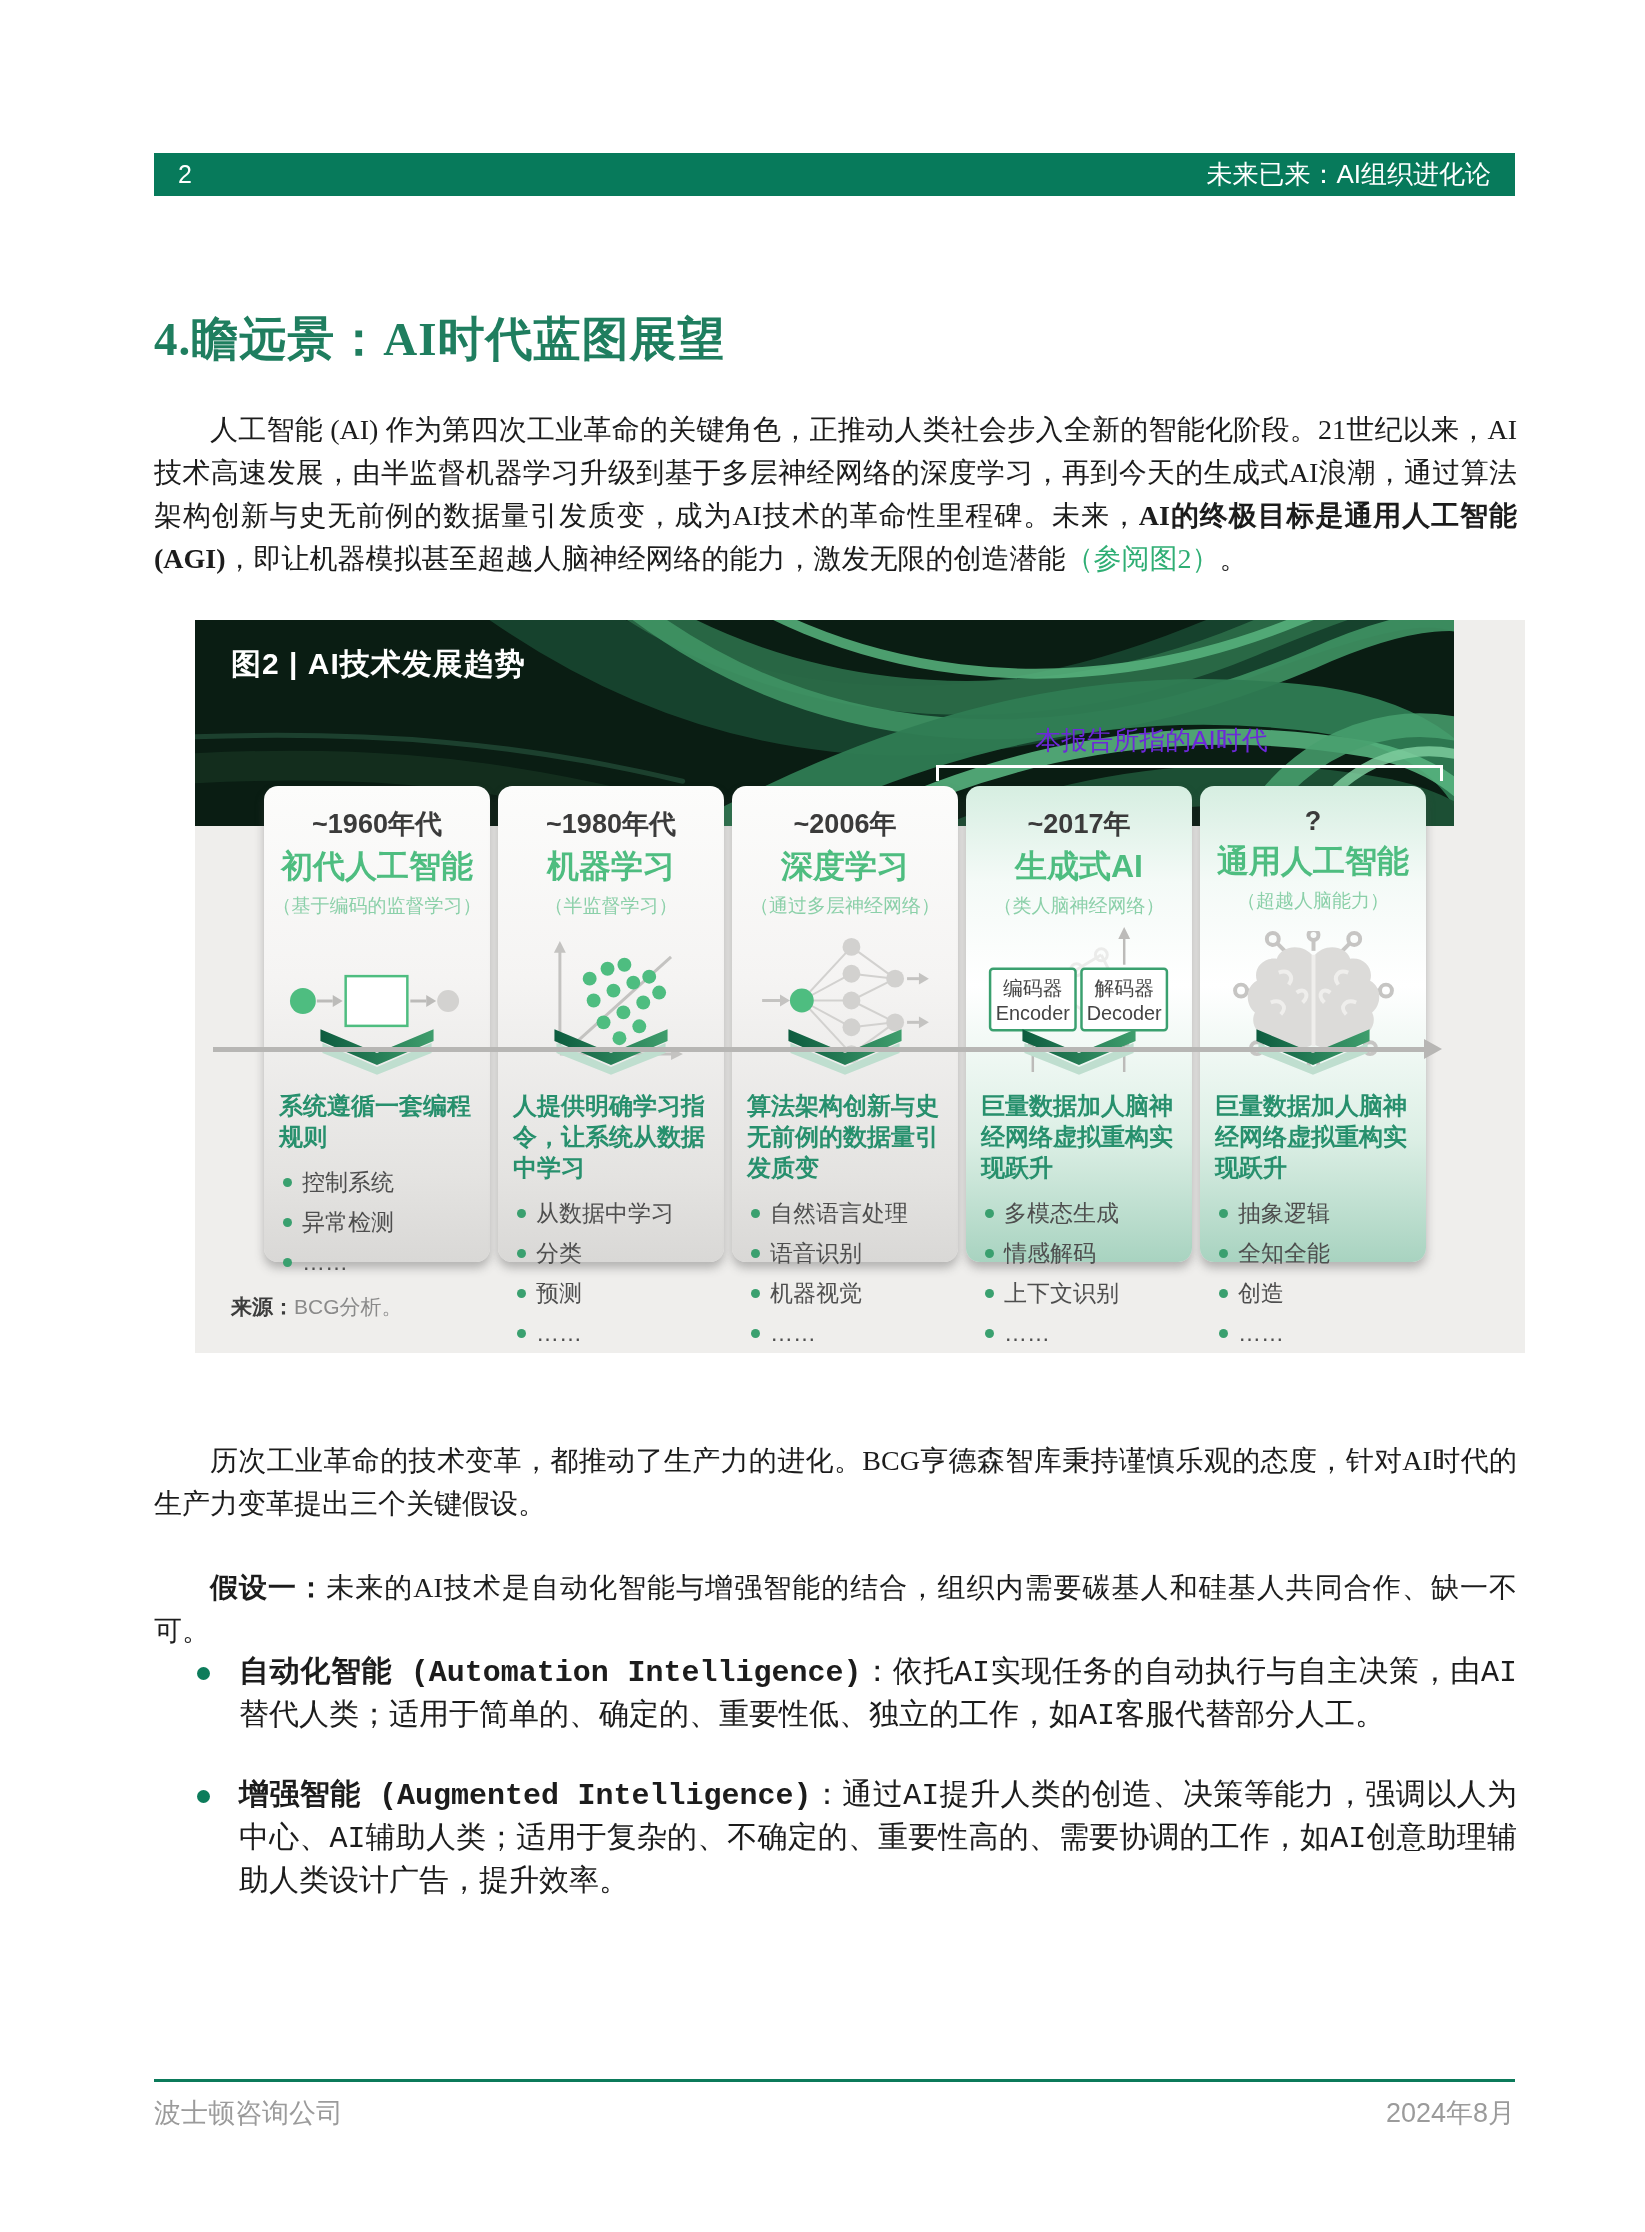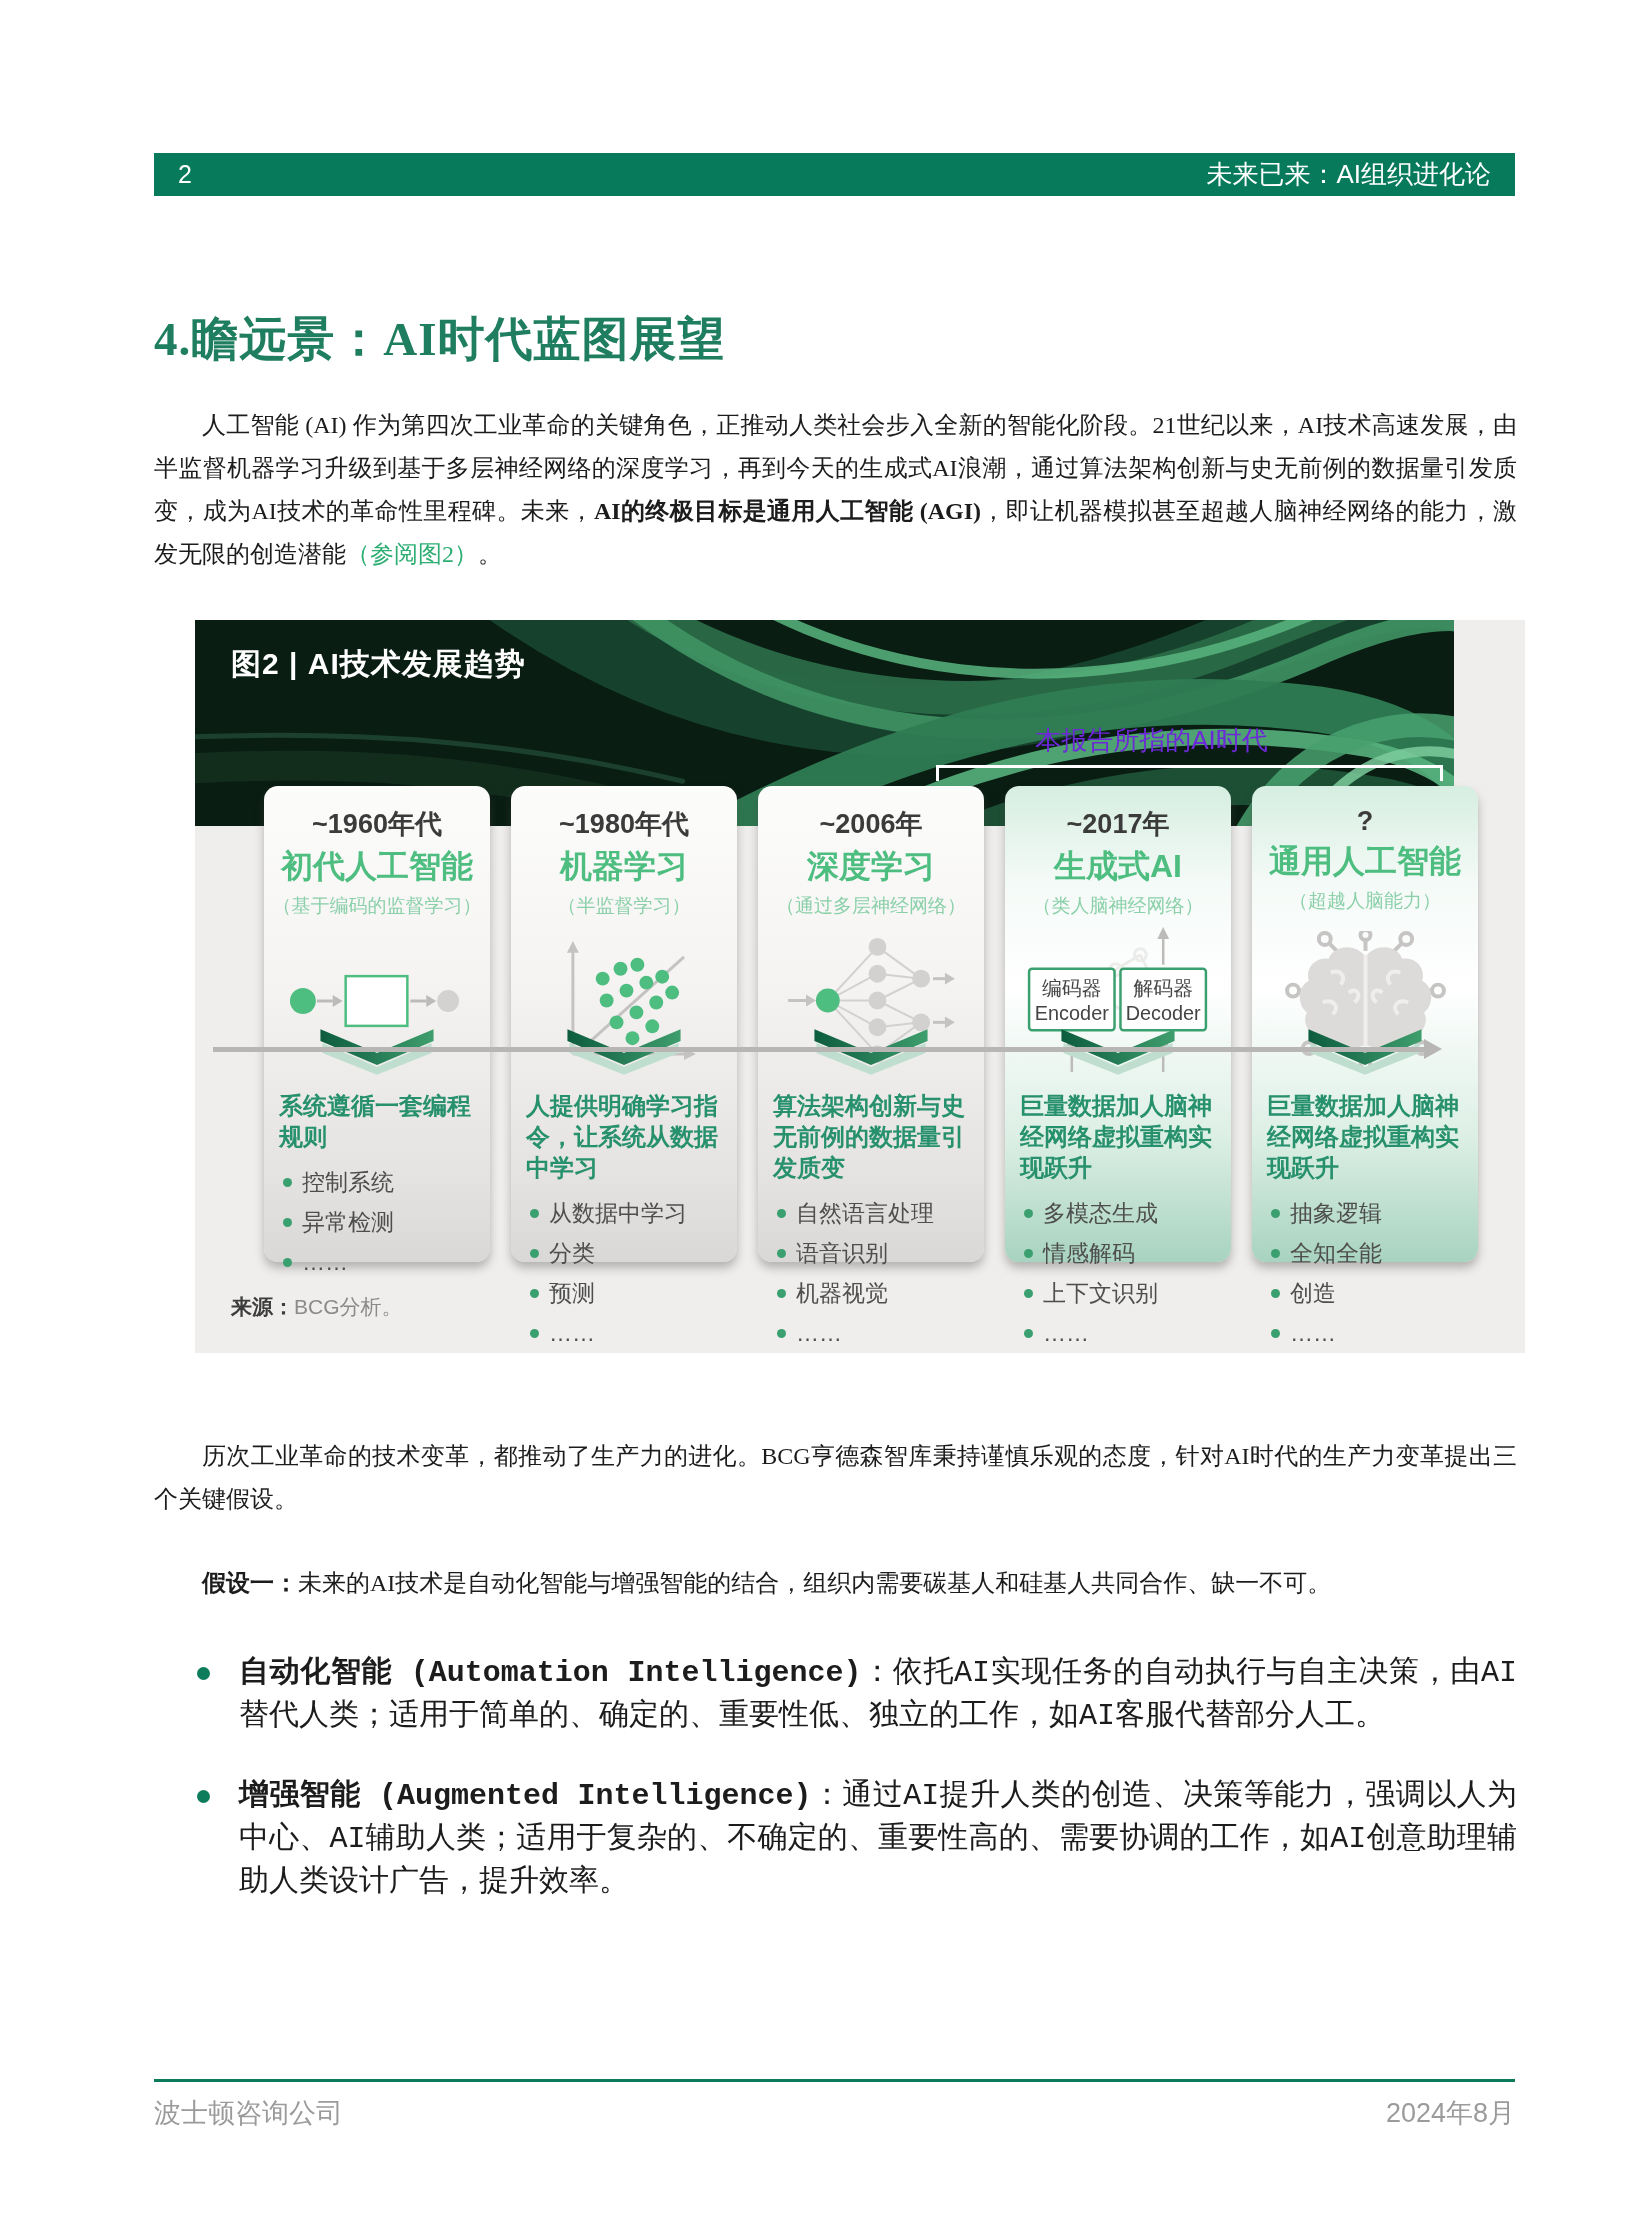--- a/index.html
+++ b/index.html
@@ -9,39 +9,39 @@
   
   .header-bar{position:absolute;left:154px;top:153px;width:1361px;height:43px;background:#077a5b;
     display:flex;justify-content:space-between;align-items:center;box-sizing:border-box;
     padding:0 24px;color:#ffffff;font-family:"Liberation Sans","DejaVu Sans",sans-serif;font-size:26px;}
   .header-bar .pageno{font-size:25px;}
 
   
   .section-title{position:absolute;left:154px;top:277px;font-size:47px;font-weight:bold;color:#1f7e5f;letter-spacing:1px;}
 
   
-  .para{position:absolute;left:154px;width:1363px;font-size:24px;line-height:43px;
+  .para{position:absolute;left:154px;width:1363px;font-size:28px;line-height:43px;
         text-align:justify;text-indent:2em;color:#1c1c1c;}
   .p1{top:380px;}
   .p2{top:1411px;}
   .p3{top:1538px;}
   .green-ref{color:#2fae74;}
 
   
   .figure{position:absolute;left:195px;top:620px;width:1330px;height:733px;background:#efeeec;}
   .fig-head{position:absolute;left:0;top:0;width:1259px;height:206px;overflow:hidden;}
   .fig-head svg{display:block;width:1259px;height:206px;}
   .fig-title{position:absolute;left:36px;top:24px;color:#ffffff;font-weight:bold;font-size:30px;
     font-family:"Liberation Sans","DejaVu Sans",sans-serif;letter-spacing:1px;}
   .era-label{position:absolute;left:703px;top:103px;width:507px;text-align:center;color:#6d28d9;
     font-size:26px;font-family:"Liberation Sans","DejaVu Sans",sans-serif;z-index:4;}
   .era-bracket{position:absolute;left:741px;top:145px;width:501px;height:13px;
     border-top:3px solid #ffffff;border-left:3px solid #ffffff;border-right:3px solid #ffffff;z-index:4;}
 
-  .cards{position:absolute;left:69px;top:166px;display:flex;gap:21px;z-index:2;}
+  .cards{position:absolute;left:69px;top:166px;display:flex;gap:8px;z-index:2;}
   .card{position:relative;width:226px;height:476px;border-radius:14px;
         box-shadow:0 6px 10px rgba(70,70,70,0.35);
         font-family:"Liberation Sans","DejaVu Sans",sans-serif;}
   .card.plain{background:linear-gradient(180deg,#fcfcfb 0%,#f5f4f3 40%,#e4e3e1 82%,#d9d8d6 100%);}
   .card.tinted{background:linear-gradient(180deg,#d6eee1 0%,#f4faf7 20%,#ffffff 42%,#dcefe5 74%,#a8d3c0 100%);}
   .card-year{margin:20px 6px 0;text-align:center;font-weight:bold;font-size:27px;color:#3b3b3b;}
   .card-title{margin:3px 2px 0;text-align:center;font-weight:bold;font-size:32px;color:#4ebd80;}
   .card-sub{margin:4px 2px 0;text-align:center;font-size:19px;color:#8bd0a9;}
   .card-icon{position:absolute;left:0;right:0;top:140px;height:149px;
              display:flex;align-items:center;justify-content:center;text-align:right;}

